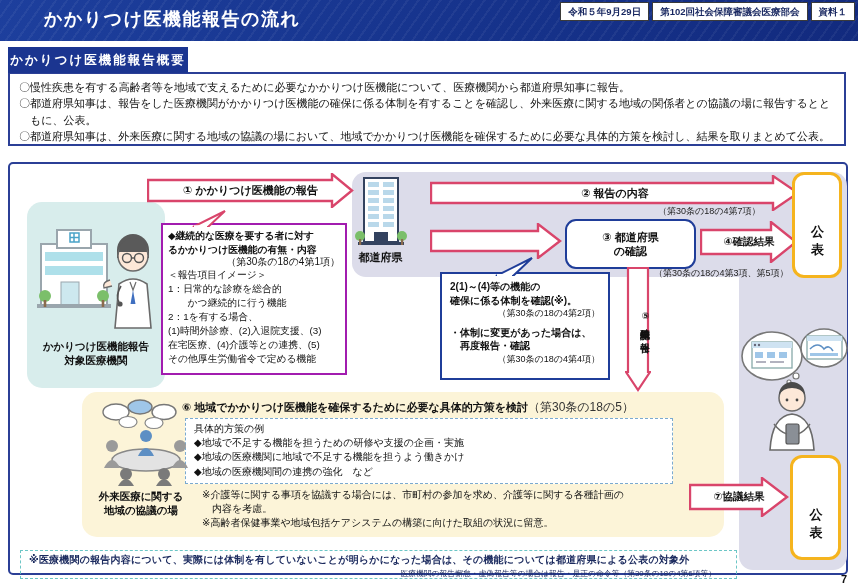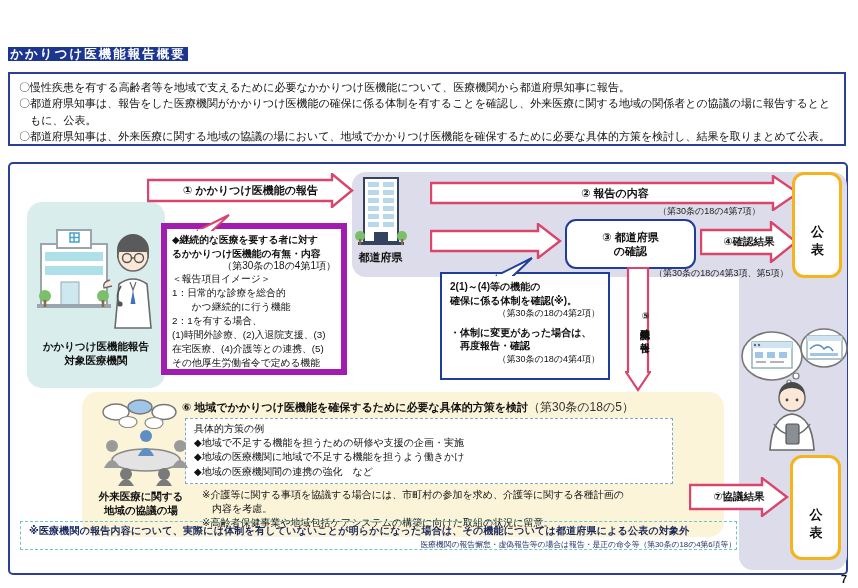--- a/index.html
+++ b/index.html
@@ -12,21 +12,21 @@
   .hdr{left:0;top:0;width:858px;height:41px;
        background:linear-gradient(105deg,#1d3f9d 0%,#16338c 55%,#122a7e 100%);}
   .hdr::after{content:"";position:absolute;inset:0;
        background:repeating-linear-gradient(125deg,rgba(255,255,255,0.05) 0 2px,transparent 2px 9px);}
   .hdr-title{left:44px;top:7px;font-size:18px;font-weight:bold;color:#fff;letter-spacing:1.5px;z-index:2;}
   .hdr-boxes{right:3px;top:2px;display:flex;gap:3px;z-index:2;}
   .hdr-box{background:#fff;border:1px solid #3a3a3a;color:#16255f;font-size:9.5px;font-weight:bold;
            padding:2px 7px;height:13px;line-height:13px;white-space:nowrap;}
 
   
-  .sec-label{left:8px;top:47px;width:180px;height:14px;background:#1b3590;color:#fff;
+  .sec-label{left:8px;top:47px;width:180px;height:26px;background:#1b3590;color:#fff;
              font-size:12.5px;font-weight:bold;letter-spacing:2px;display:flex;align-items:center;justify-content:center;z-index:3;text-align:center;}
   .ov-box{left:8px;top:72px;width:838px;height:74px;border:2px solid #2b3f96;background:#fff;
           padding:5px 5px 0 9px;box-sizing:border-box;font-size:11px;line-height:16.3px;}
   .ov-bullet{padding-left:1em;text-indent:-1em;}
 
   
   .main{left:8px;top:162px;width:840px;height:413px;border:2.5px solid #2b3f96;border-radius:5px;
         background:#fff;box-sizing:border-box;}
   .lav{background:#dcdcea;}
   .lav-top{left:342px;top:8px;width:495px;height:105px;border-radius:14px;}
@@ -41,21 +41,21 @@
   .arr{position:absolute;}
   .arr svg{display:block;}
   .arr-label{position:absolute;left:0;top:0;width:100%;height:100%;display:flex;align-items:center;justify-content:center;
              font-weight:bold;font-size:11px;color:#111;text-align:right;}
   .note{font-size:9px;color:#222;white-space:nowrap;}
 
   .confirm-box{left:555px;top:55px;width:127px;height:46px;background:#fff;border:2.5px solid #1f3d99;border-radius:11px;
                display:flex;align-items:center;justify-content:center;text-align:center;
                font-size:11px;font-weight:bold;line-height:14px;}
 
-  .callout{left:151px;top:59px;width:186px;height:152px;background:#fff;border:6px solid #a21caf;
+  .callout{left:151px;top:59px;width:186px;height:152px;background:#fff;border:2px solid #a21caf;
            box-sizing:border-box;padding:4px 5px;font-size:9.8px;line-height:14px;}
   .callout-title{font-weight:bold;line-height:13.5px;}
   .callout-ref{text-align:right;font-size:10px;line-height:12px;}
 
   .check-box{left:430px;top:108px;width:170px;height:108px;background:#fff;border:2px solid #1f3d99;
              box-sizing:border-box;padding:6px 8px;font-size:10px;line-height:13.5px;}
   .check-bold{font-weight:bold;}
   .check-ref{text-align:right;font-size:9px;}
 
   .publish{background:#fff;border:3px solid #f5b41e;border-radius:12px;
@@ -68,32 +68,40 @@
 
   .yellow-box{left:72px;top:228px;width:642px;height:145px;background:#fcf4d8;border-radius:15px;}
   .sec6-title{left:100px;top:7px;font-size:11px;white-space:nowrap;}
   .sec6-title b{font-weight:bold;}
   .sec6-ref{font-weight:normal;color:#333;font-size:12px;}
   .dash-box{left:103px;top:26px;width:488px;height:66px;background:#fff;border:1.5px dashed #7aaad0;
             box-sizing:border-box;padding:3px 8px;font-size:10px;line-height:14.2px;}
   .sec6-notes{left:120px;top:96px;width:520px;font-size:10px;line-height:13.8px;}
   .forum-label{left:2px;top:97px;width:114px;text-align:center;font-size:10.5px;font-weight:bold;line-height:14px;}
 
-  .footnote{left:10px;top:357px;width:717px;height:29px;border:1.5px dashed #6cc6c6;box-sizing:border-box;
-            padding:2px 0 0 8px;}
+  .footnote{left:10px;top:386px;width:717px;height:29px;border:1.5px dashed #6cc6c6;box-sizing:border-box;
+            padding:2px 20px 0 8px;}
   .fn1{font-size:10px;font-weight:bold;color:#1b2a5e;letter-spacing:0.2px;white-space:nowrap;}
   .fn2{font-size:7.8px;color:#1b2a5e;text-align:right;margin-top:1px;}
 
   .page-num{left:841px;top:573px;font-size:11px;font-weight:bold;color:#111;}
 </style>
 </head>
 <body>
 
 <div class="stage">
 
+  <div class="abs hdr">
+    <div class="abs hdr-title">かかりつけ医機能報告の流れ</div>
+    <div class="abs hdr-boxes">
+      <div class="hdr-box">令和５年9月29日</div>
+      <div class="hdr-box">第102回社会保障審議会医療部会</div>
+      <div class="hdr-box">資料１</div>
+    </div>
+  </div>
 
   <div class="abs sec-label">かかりつけ医機能報告概要</div>
   <div class="abs ov-box">
     <div class="ov-bullet">〇慢性疾患を有する高齢者等を地域で支えるために必要なかかりつけ医機能について、医療機関から都道府県知事に報告。</div>
     <div class="ov-bullet">〇都道府県知事は、報告をした医療機関がかかりつけ医機能の確保に係る体制を有することを確認し、外来医療に関する地域の関係者との協議の場に報告するとともに、公表。</div>
     <div class="ov-bullet">〇都道府県知事は、外来医療に関する地域の協議の場において、地域でかかりつけ医機能を確保するために必要な具体的方策を検討し、結果を取りまとめて公表。</div>
   </div>
 
   <div class="abs main">
 

